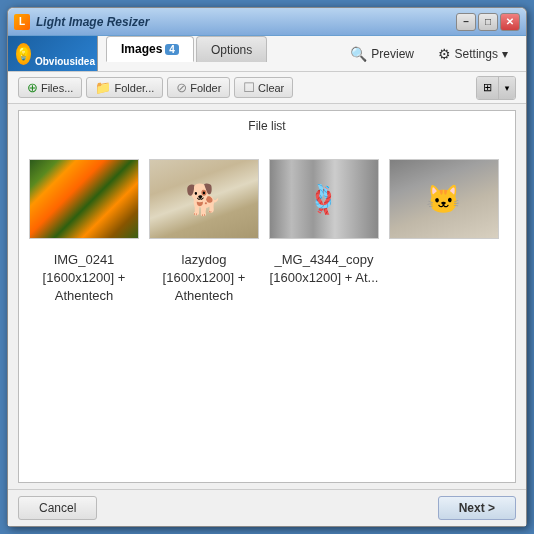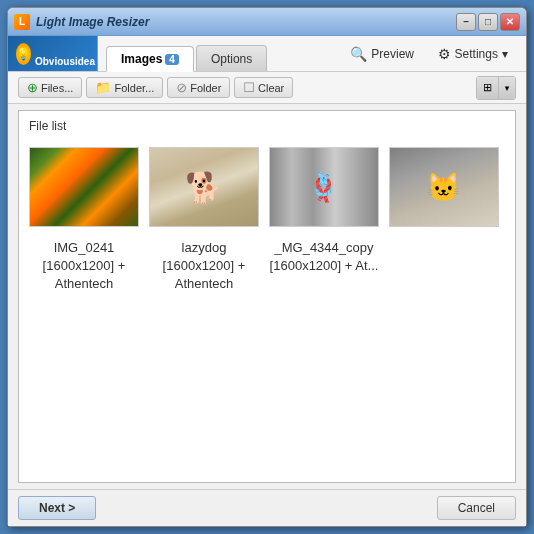--- a/index.html
+++ b/index.html
@@ -102,21 +102,20 @@
       width: 22px;
       height: 22px;
       background: radial-gradient(circle, #ffd700, #ff8c00);
       border-radius: 50%;
       margin-right: 4px;
       display: flex; align-items: center; justify-content: center;
       font-size: 12px;
     }
     .tabs {
       display: flex;
-      align-items: flex-end;
       padding: 0 8px;
       flex: 1;
     }
     .tab {
       padding: 4px 14px;
       border: 1px solid #bbb;
       border-bottom: none;
       cursor: pointer;
       font-size: 12px;
       margin-right: 2px;
@@ -226,23 +225,24 @@
       flex: 1;
       background: white;
       margin: 6px 10px;
       border: 1px solid #bbb;
       overflow-y: auto;
       padding: 6px;
     }
     .file-list-header {
       font-size: 12px;
       color: #333;
-      margin-bottom: 8px;
+      margin-bottom: 20px;
       padding: 2px 4px;
       font-weight: normal;
+      text-align: center;
     }
     .image-grid {
       display: flex;
       flex-wrap: wrap;
       gap: 10px;
       padding: 4px;
     }
     .image-item {
       display: flex;
       flex-direction: column;
@@ -389,16 +389,16 @@
       <div class="image-item">
         <div class="image-thumb">
           <div style="width:100%;height:100%;background:linear-gradient(160deg,#808080 0%,#a0a0a0 30%,#c0b8a8 60%,#d8d0c0 100%);display:flex;align-items:center;justify-content:center;font-size:28px;">🐱</div>
         </div>
       </div>
 
     </div>
   </div>
 
   <div class="footer">
+    <button class="footer-btn">Cancel</button>
     <button class="footer-btn next">Next &gt;</button>
-    <button class="footer-btn">Cancel</button>
   </div>
 </div>
 
 </body></html>

